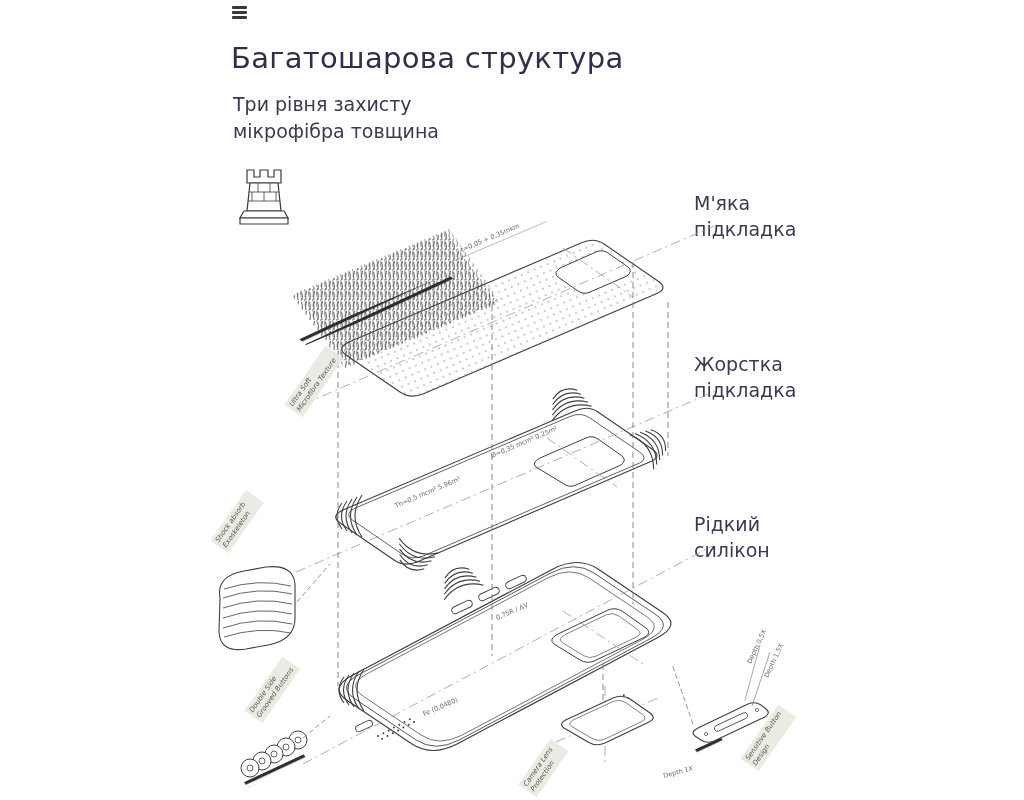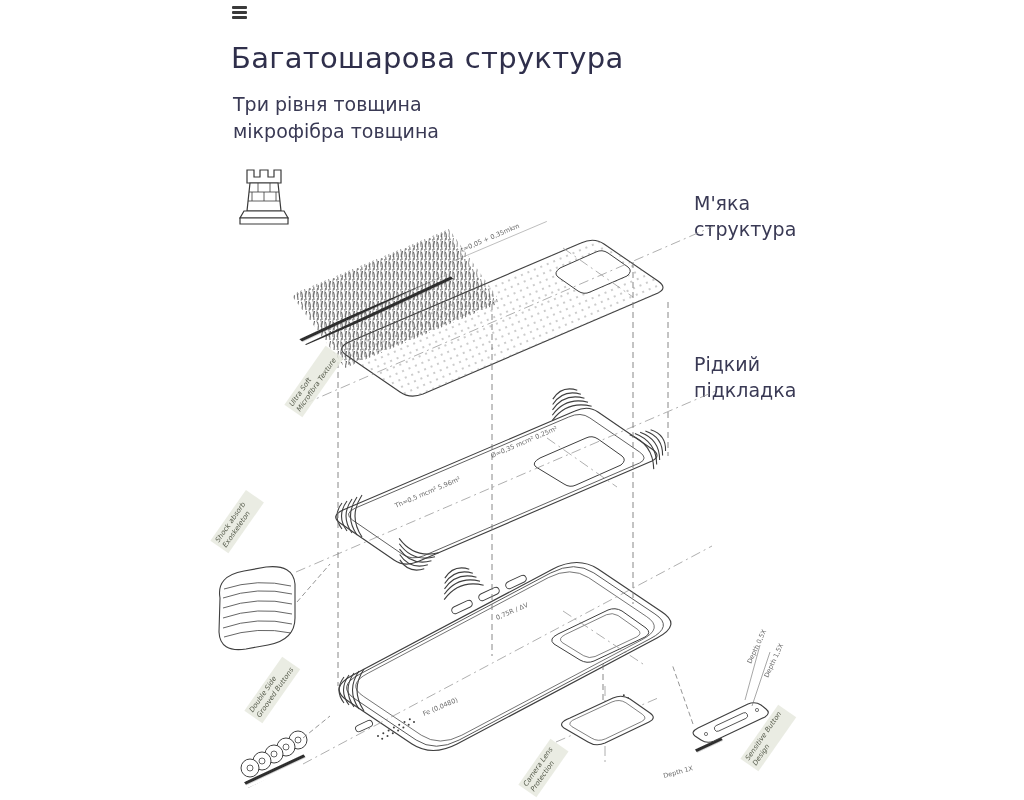--- a/index.html
+++ b/index.html
@@ -30,26 +30,27 @@
 
   <div class="menu-icon">
     <span class="bar"></span>
     <span class="bar"></span>
     <span class="bar"></span>
   </div>
 
   <h1 class="title">Багатошарова структура</h1>
 
   <p class="subtitle">
-    <span>Три рівня товщина</span>
+    <span>Три рівня захисту</span>
     <span>мікрофібра товщина</span>
   </p>
 
-  <div class="layer-label l1">М'яка структура</div>
-  <div class="layer-label l2">Рідкий підкладка</div>
+  <div class="layer-label l1">М'яка підкладка</div>
+  <div class="layer-label l2">Жорстка підкладка</div>
+  <div class="layer-label l3">Рідкий силікон</div>
 
   <svg class="diagram" width="1024" height="800" viewBox="0 0 1024 800" xmlns="http://www.w3.org/2000/svg">
 
     <defs>
       <pattern id="dots" width="7" height="7" patternUnits="userSpaceOnUse" patternTransform="rotate(-23)">
         <circle cx="2" cy="2" r="0.8" fill="#8a8a8a"></circle>
       </pattern>
       <pattern id="fur" width="8" height="10" patternUnits="userSpaceOnUse">
         <path d="M2,10 Q1,6 2.5,1" stroke="#4a4a4a" stroke-width="0.9" fill="none"></path>
         <path d="M6,10 Q7,5 5.5,2" stroke="#4a4a4a" stroke-width="0.9" fill="none"></path>

